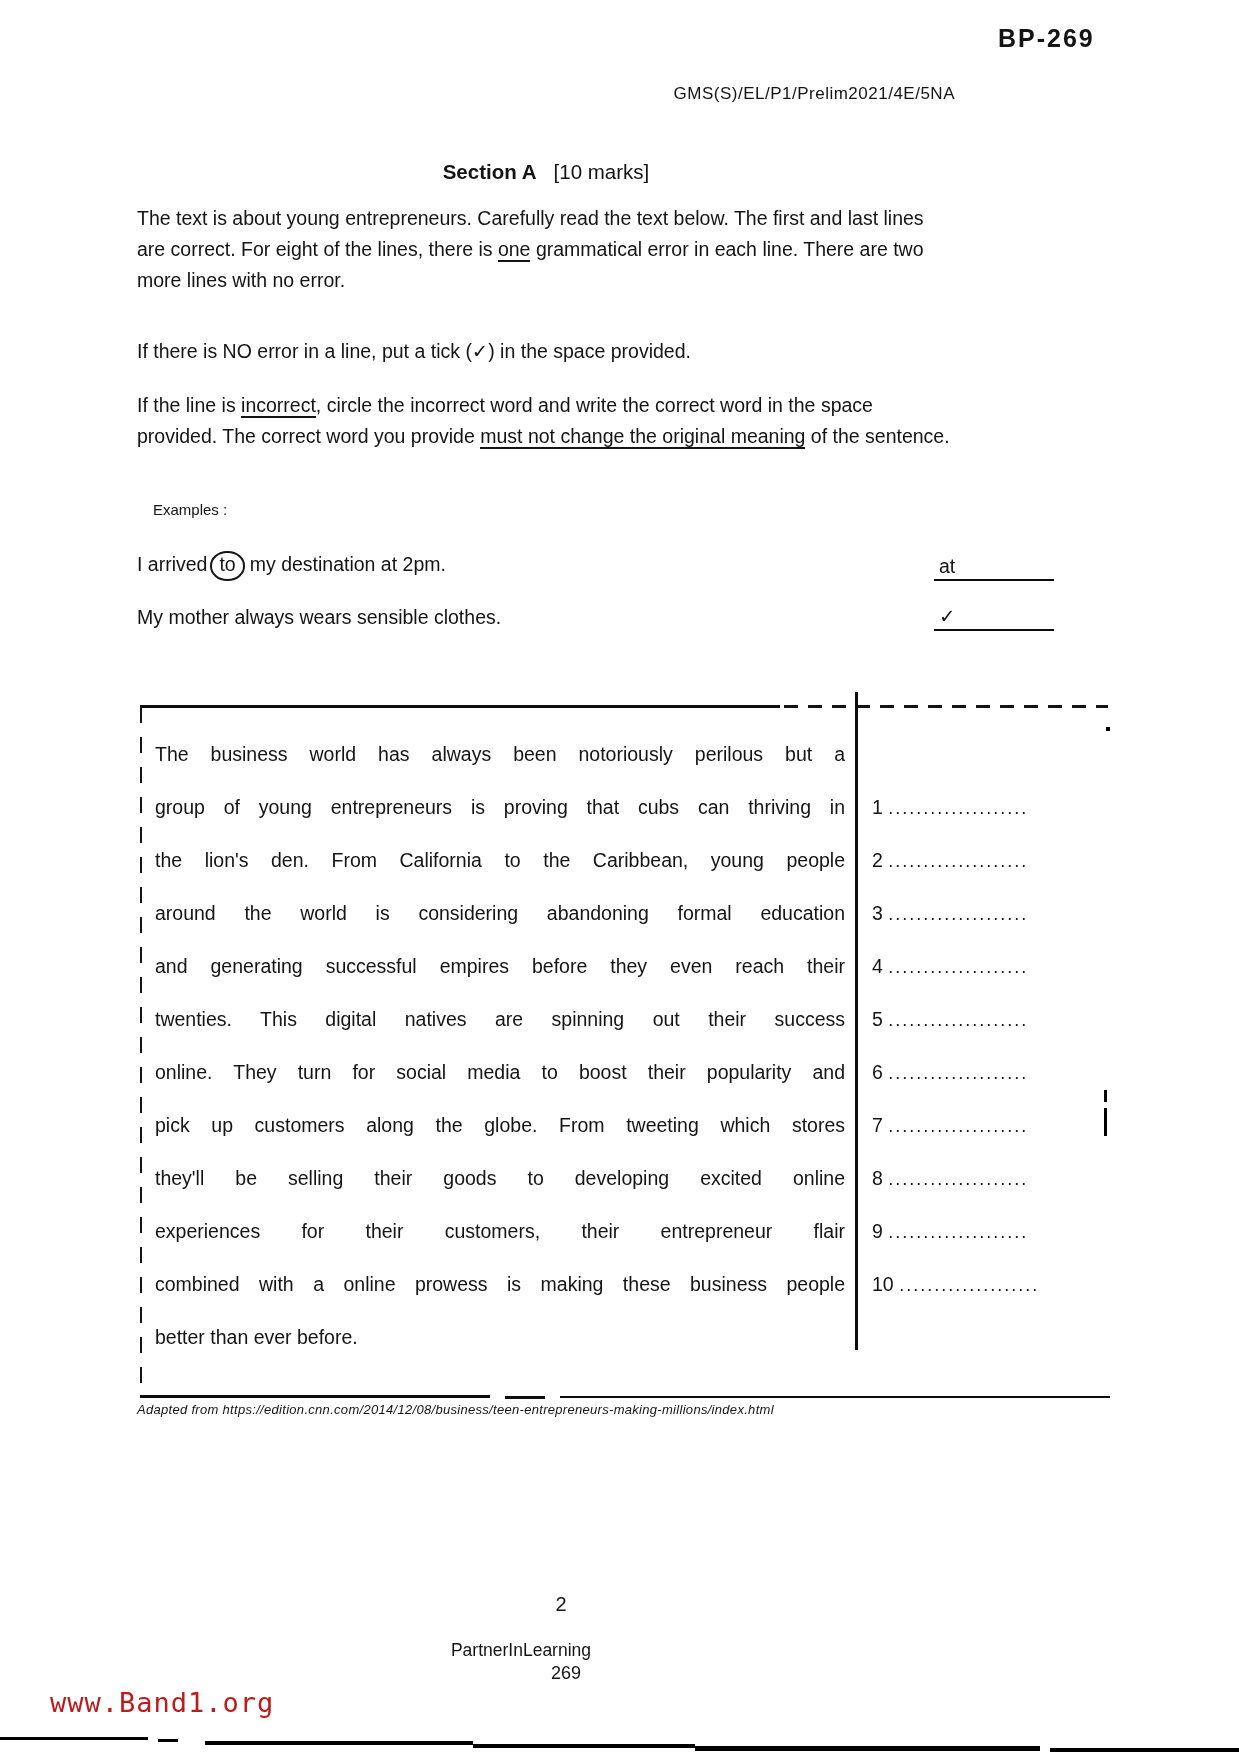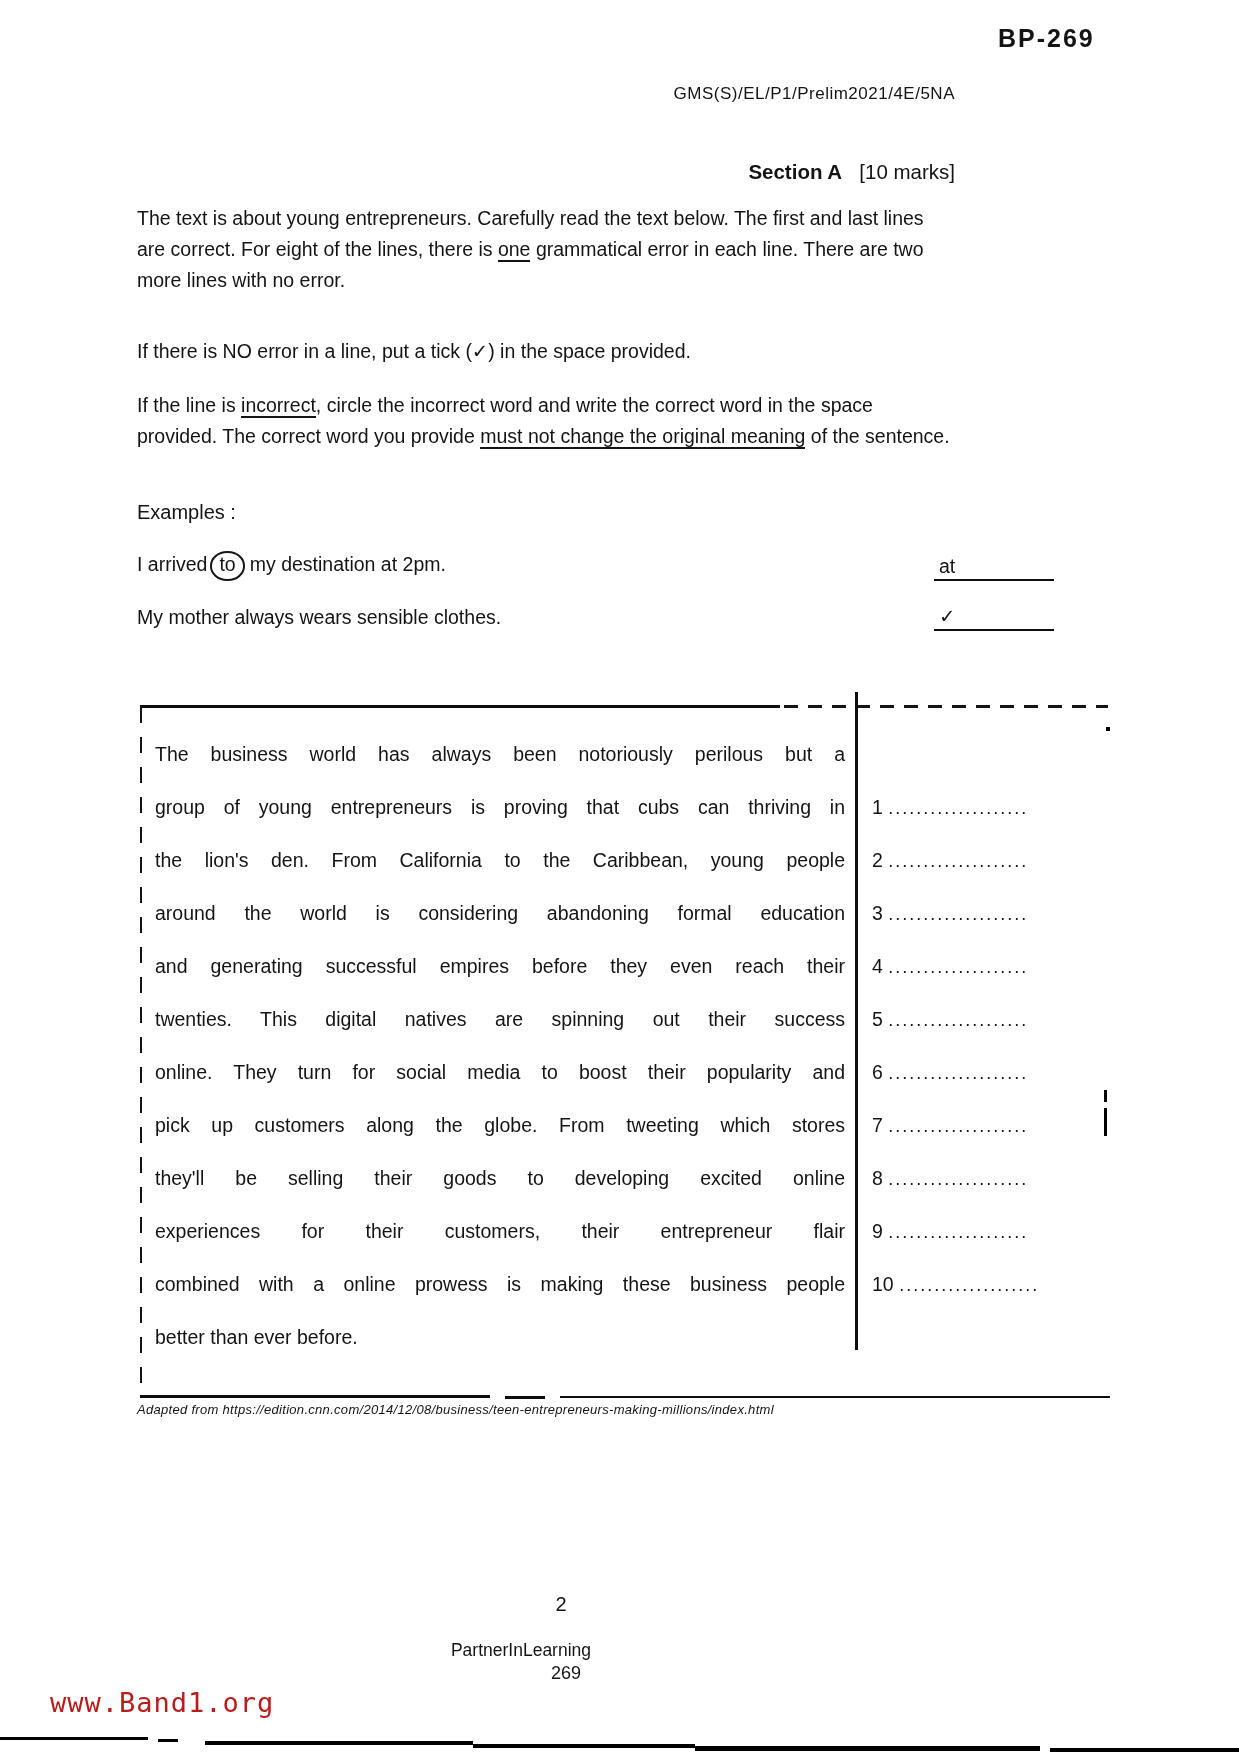--- a/index.html
+++ b/index.html
@@ -3,29 +3,29 @@
 <meta charset="utf-8">
 <style>
   html,body{margin:0;padding:0;background:#ffffff;}
   .page{position:relative;width:1239px;height:1754px;background:#ffffff;
         font-family:"Liberation Sans",sans-serif;color:#141414;overflow:hidden;padding-left:30px;}
   .abs{position:absolute;}
   
   .bp-code{left:998px;top:24px;font-size:25px;letter-spacing:2px;font-weight:600;}
   .paper-ref{left:137px;top:84px;width:818px;text-align:right;font-size:17px;letter-spacing:.5px;}
   
-  .heading{left:137px;top:160px;width:818px;text-align:right;font-size:20.5px;}
+  .heading{left:137px;top:160px;width:818px;text-align:center;font-size:20.5px;}
   .heading .bold{font-weight:bold;}
   
   .para{left:137px;width:820px;font-size:19.5px;line-height:31px;}
   .p1{top:203px;}
   .p2{top:336px;}
   .p3{top:390px;}
   .u{border-bottom:2px solid #141414;}
-  .examples-label{left:137px;top:501px;font-size:20px;}
+  .examples-label{left:153px;top:501px;font-size:15px;}
   .ex-row{left:137px;width:700px;font-size:19.5px;}
   .ex1{top:551px;}
   .ex2{top:606px;}
   .circle{display:inline-block;border:2.5px solid #161616;border-radius:50%;
           padding:2px 7px 4px 7px;margin:0 5px 0 3px;line-height:1;}
   .blank{left:934px;width:120px;border-bottom:2.5px solid #0d0d0d;height:28px;font-size:19.5px;}
   .blank1{top:551px;}
   .blank2{top:601px;}
   .blank .ans-word{position:absolute;left:5px;bottom:1px;}
   

